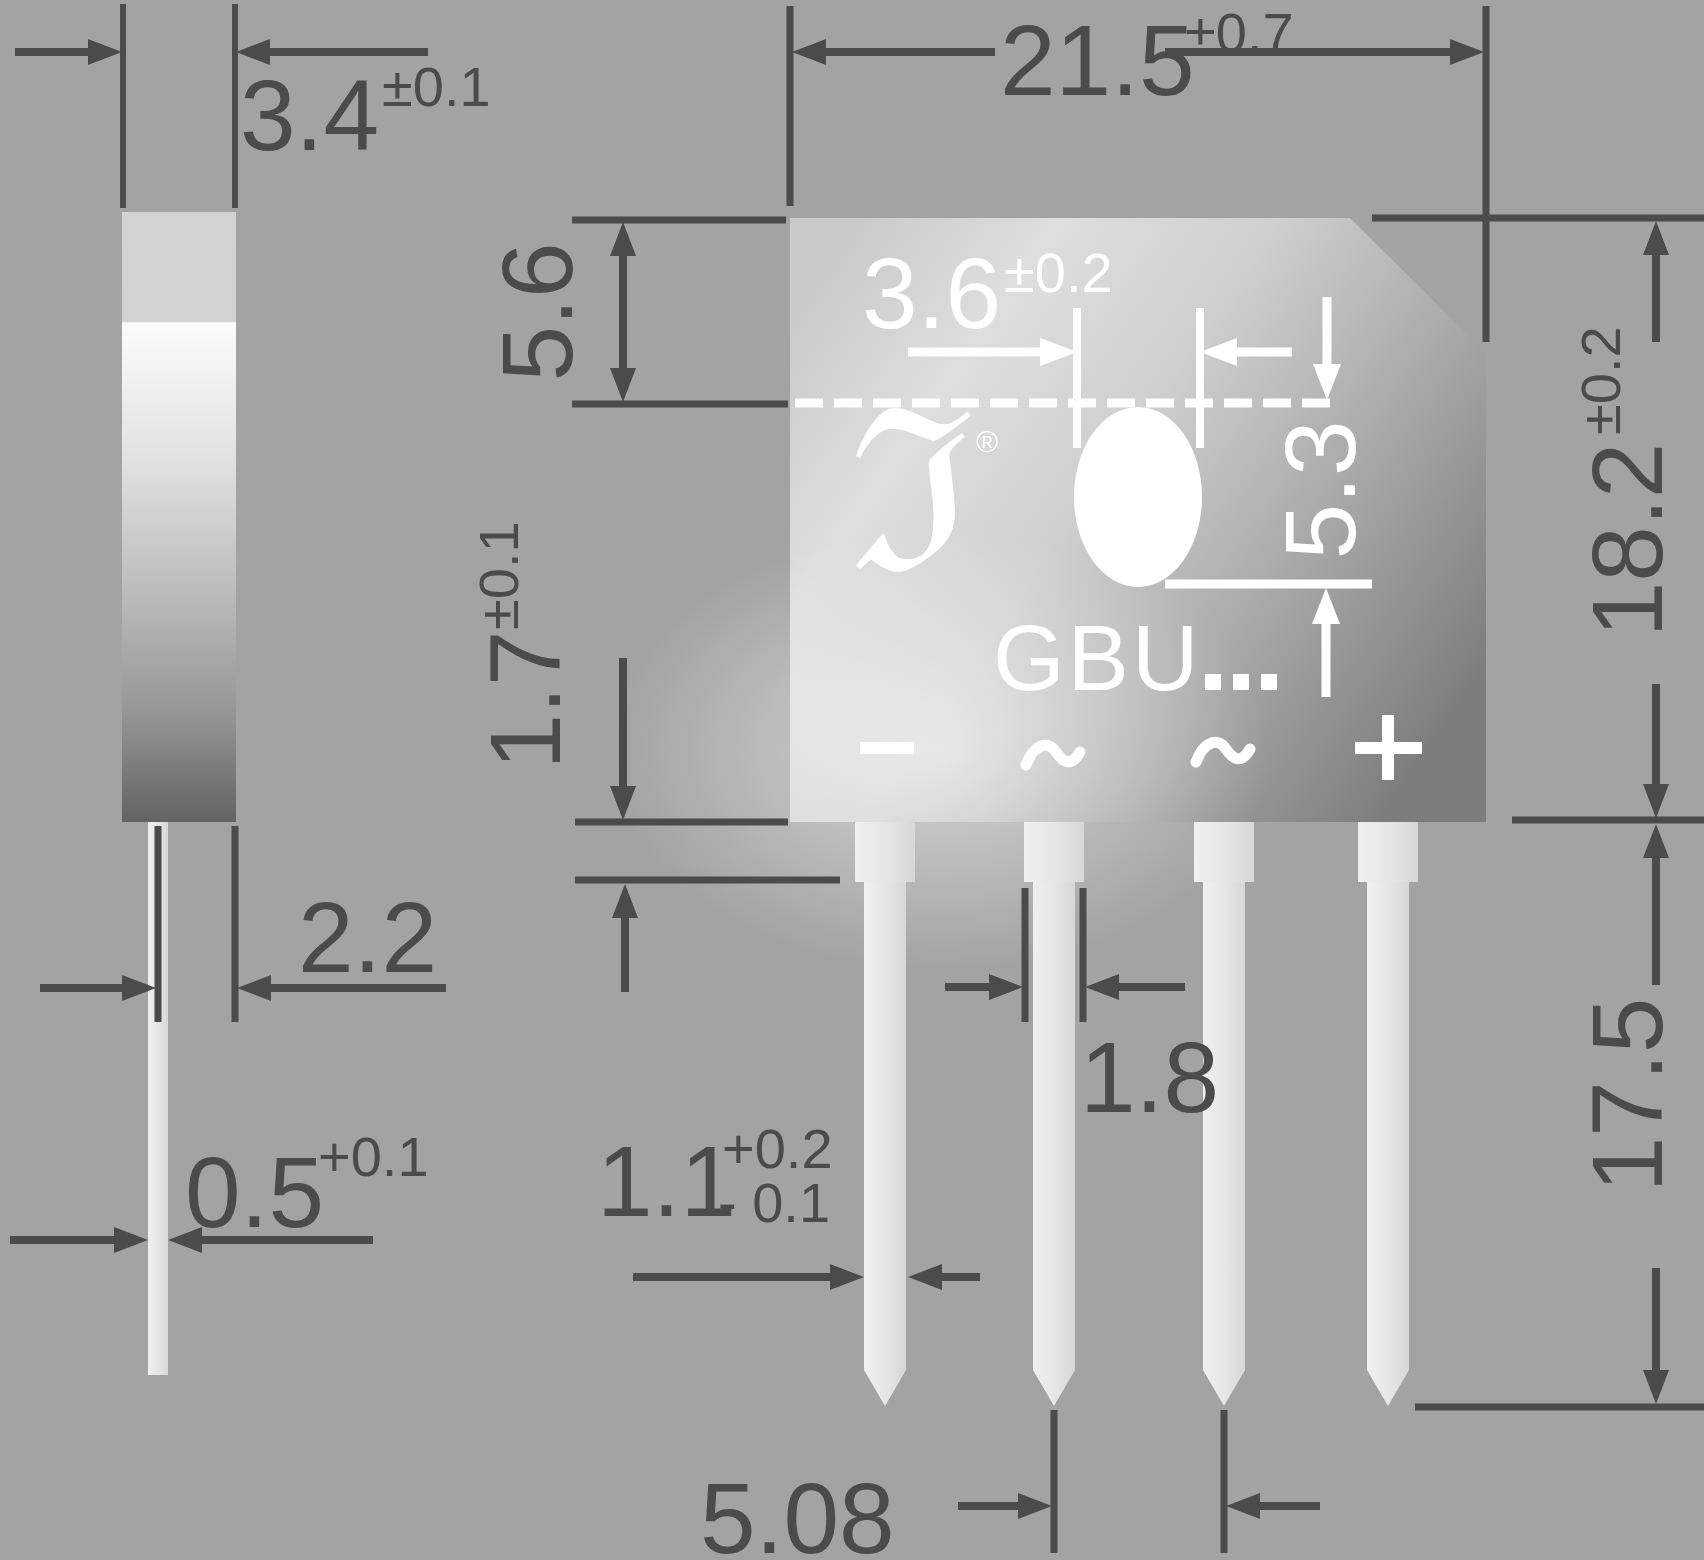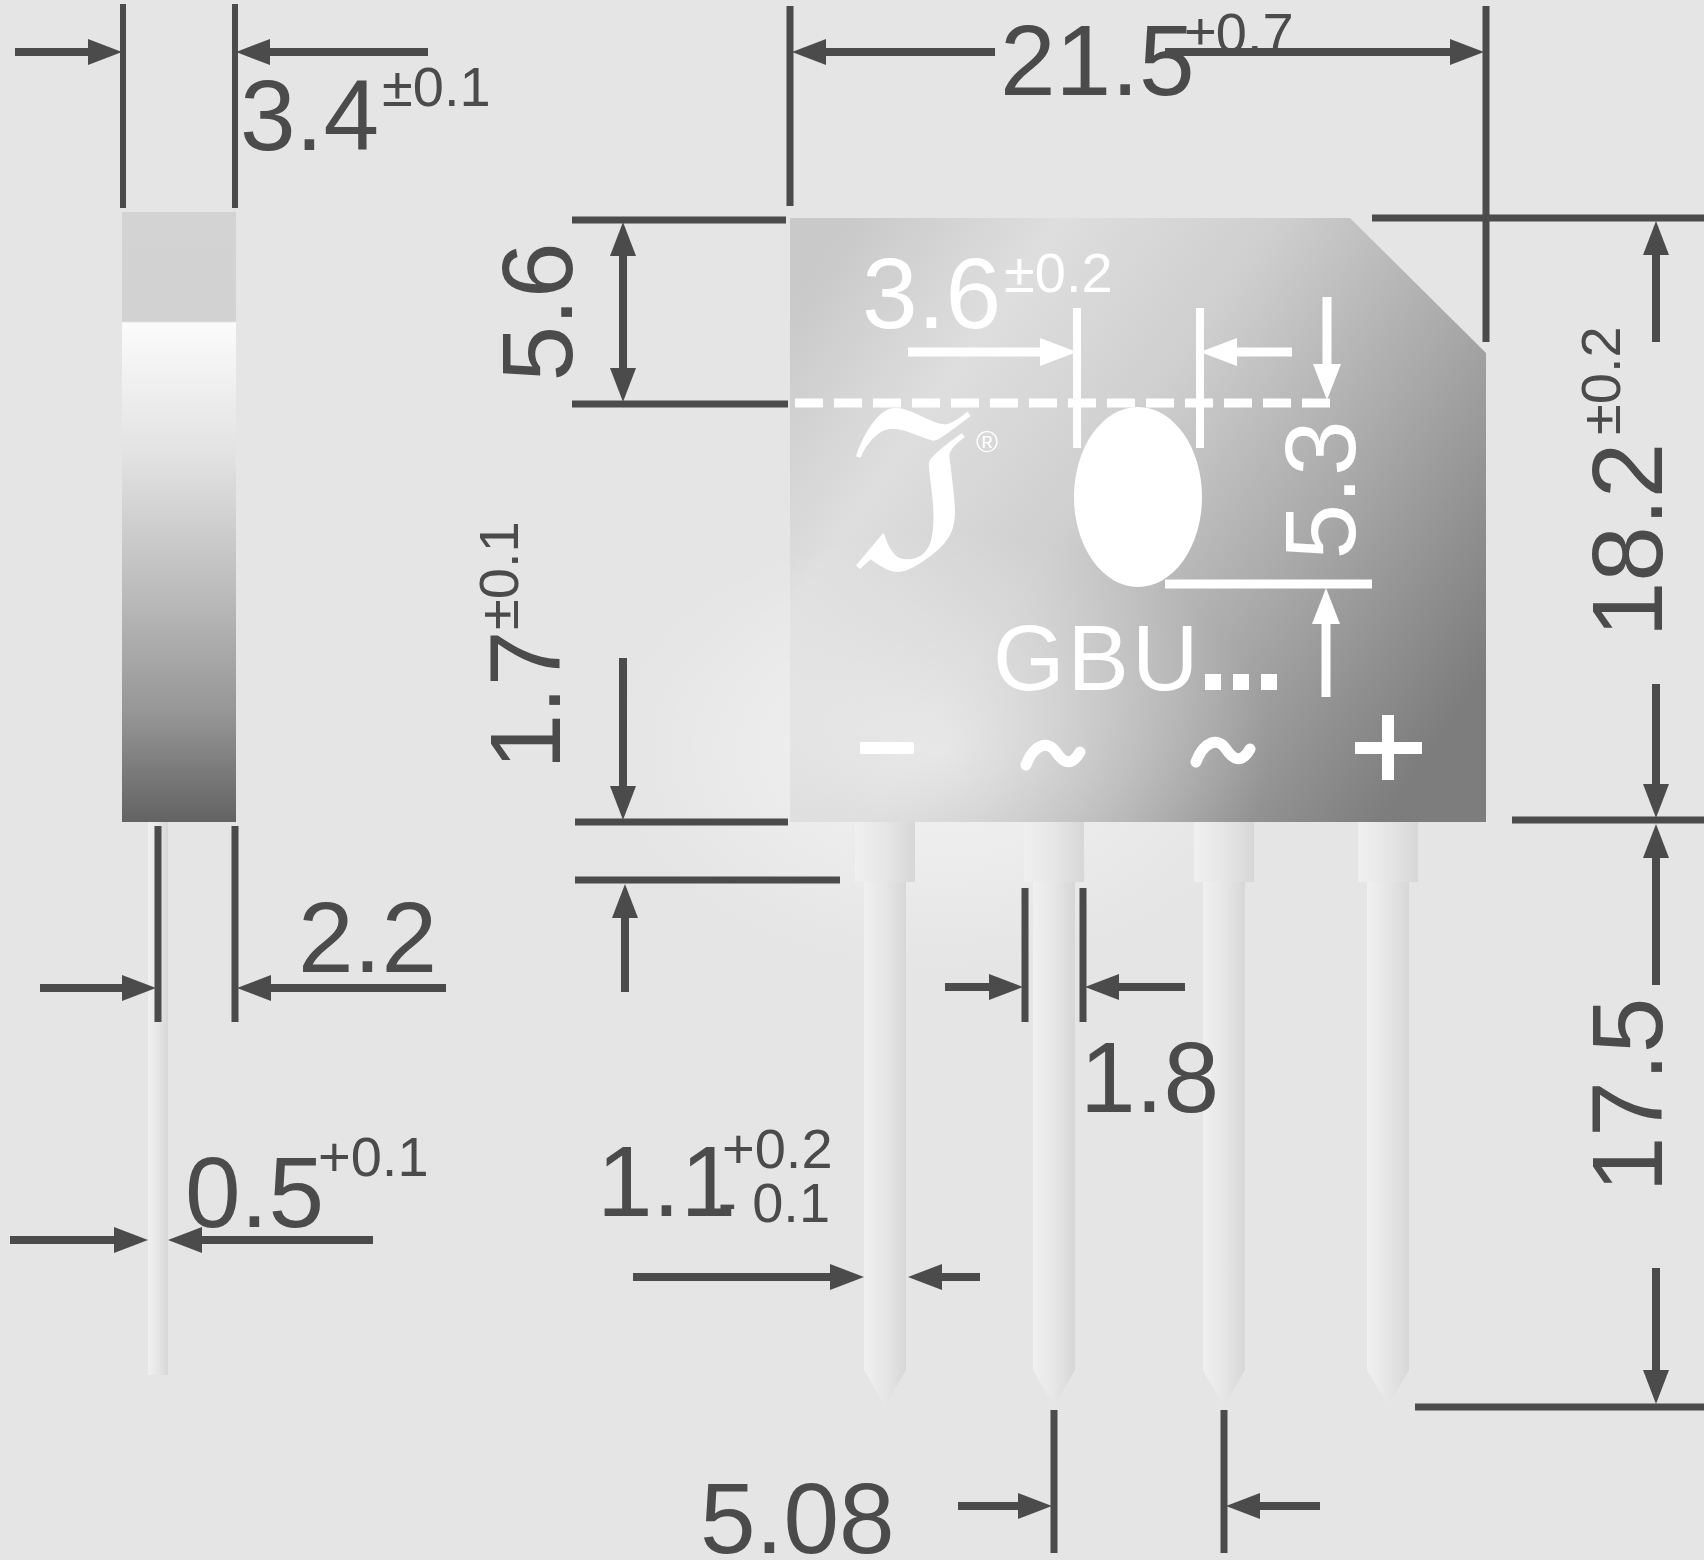--- a/index.html
+++ b/index.html
@@ -1,16 +1,16 @@
 <!DOCTYPE html>
 <html><head>
 <meta charset="utf-8">
 <style>
   html,body{margin:0;padding:0;background:#ffffff;}
-  .stage{position:relative;width:1704px;height:1560px;background:#e5e5e5;overflow:hidden;
+  .stage{position:relative;width:1704px;height:1560px;background:#a3a3a3;overflow:hidden;
          font-family:"Liberation Sans",sans-serif;}
   svg{display:block;}
   text{font-family:"Liberation Sans",sans-serif;fill:#4b4b4b;}
   .dimtxt{font-size:100px;}
   .toltxt{font-size:56px;}
   .whitetxt{fill:#ffffff;}
   .gbutxt{font-size:92px;letter-spacing:3px;}
   .logotxt{font-size:225px;}
   .regtxt{font-size:30px;}
 </style>

